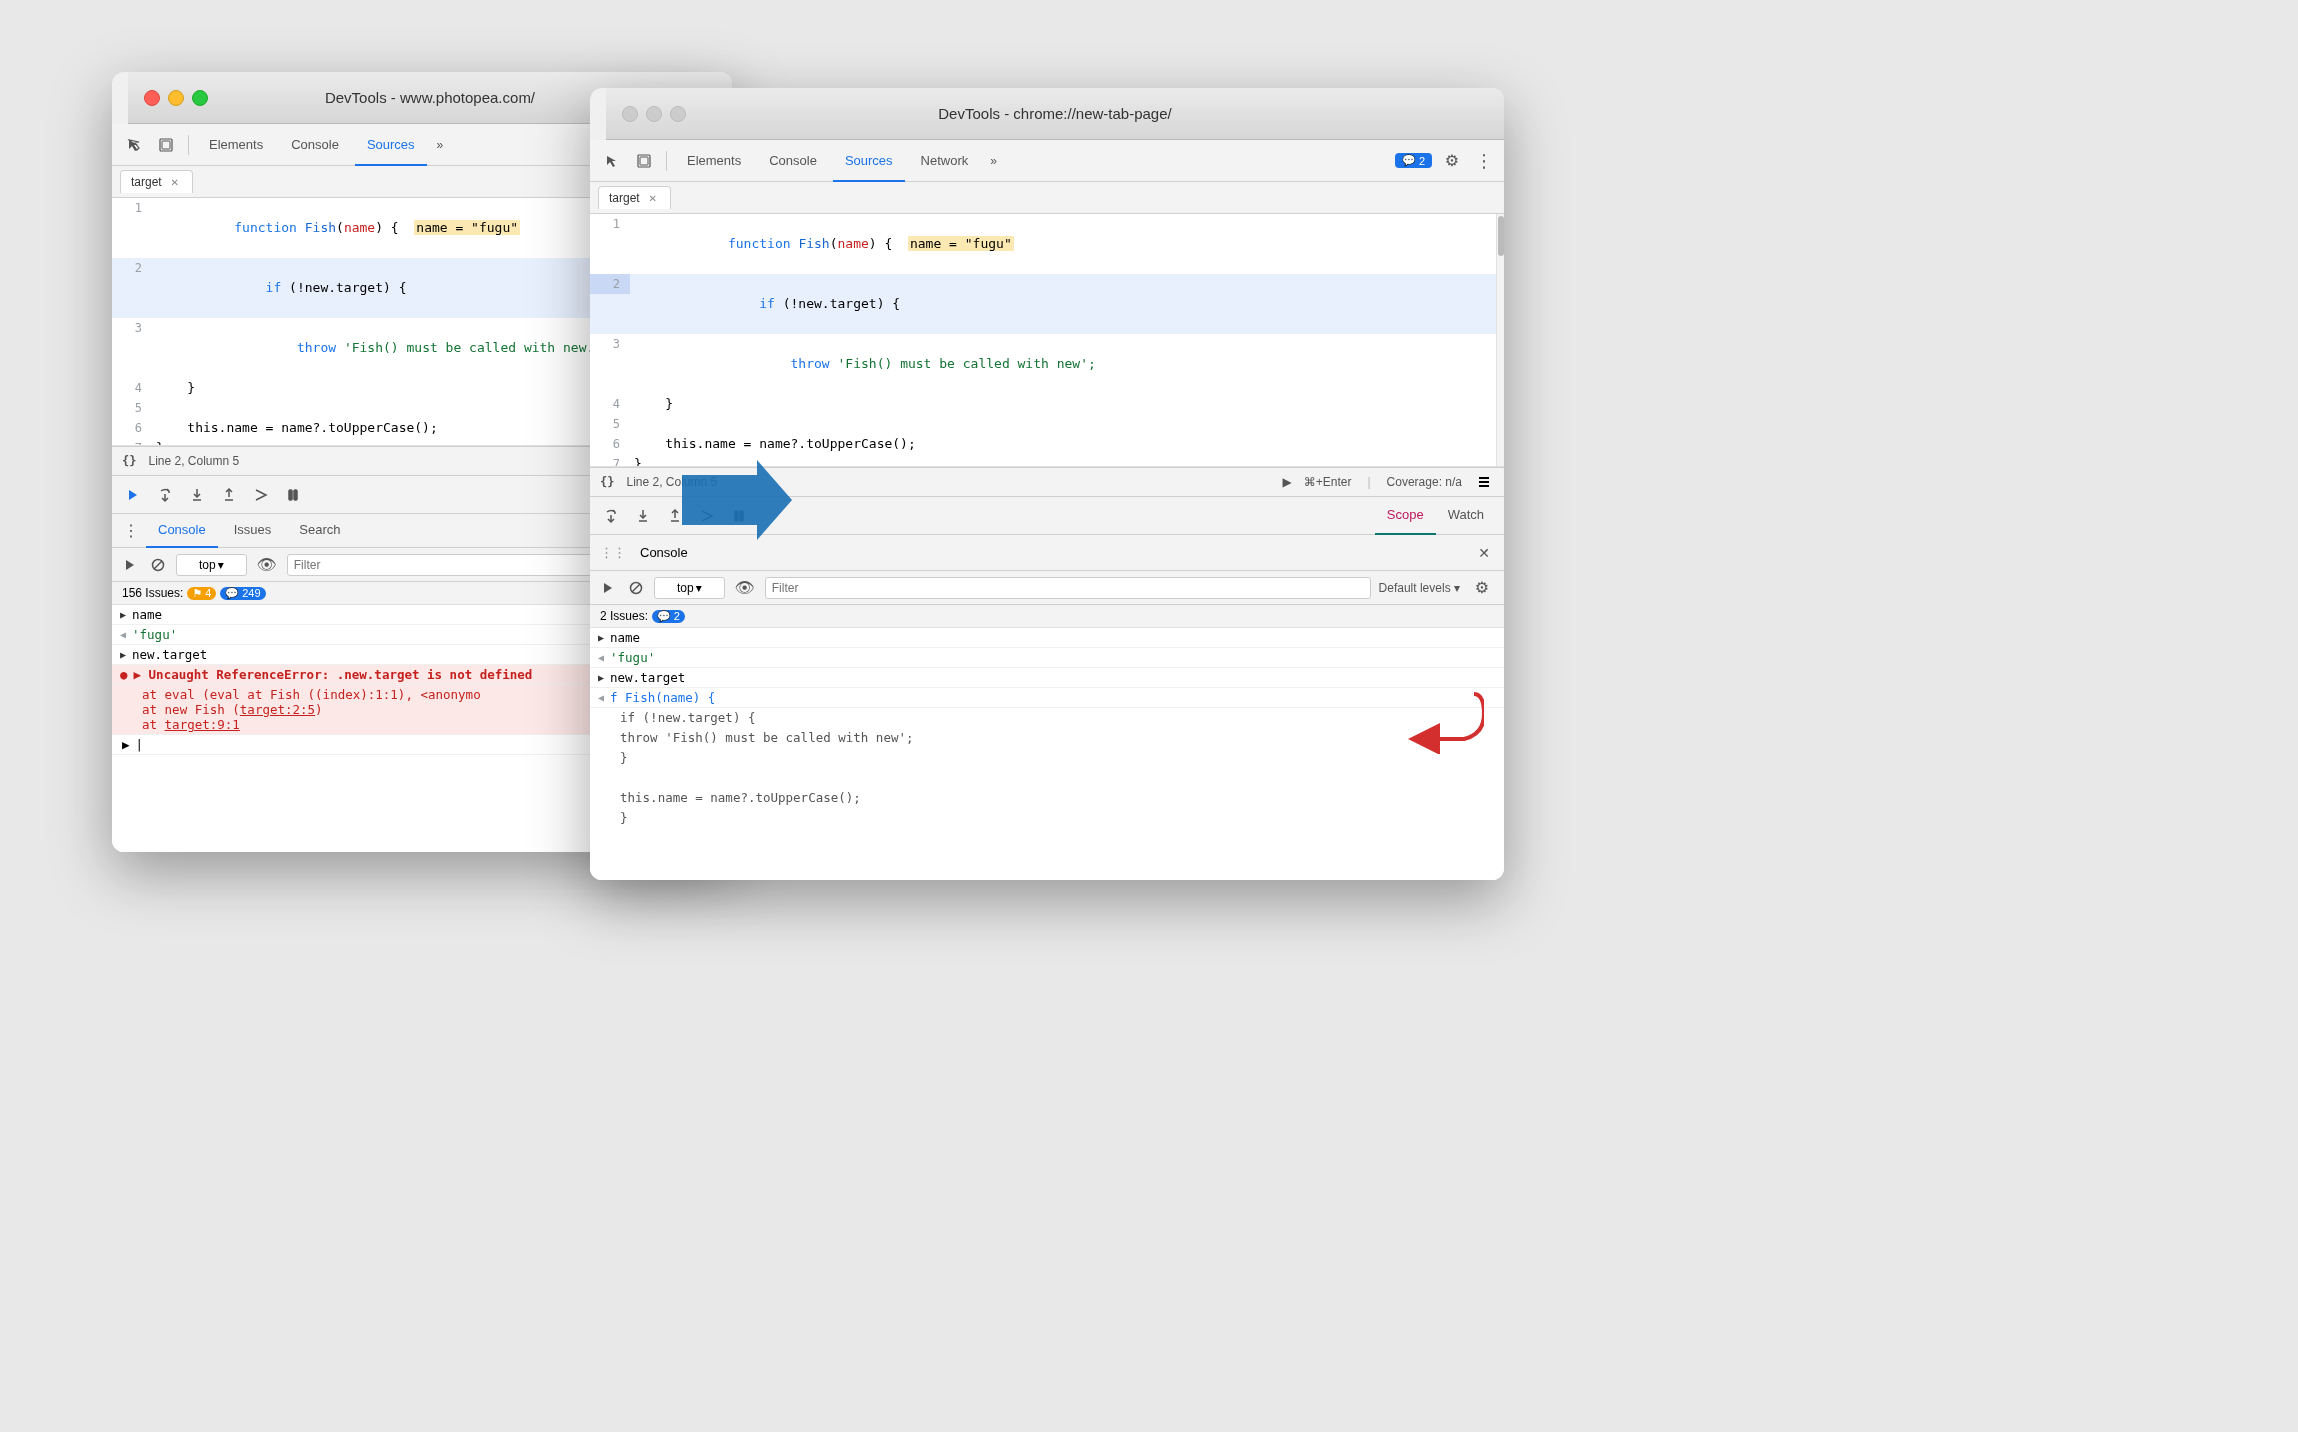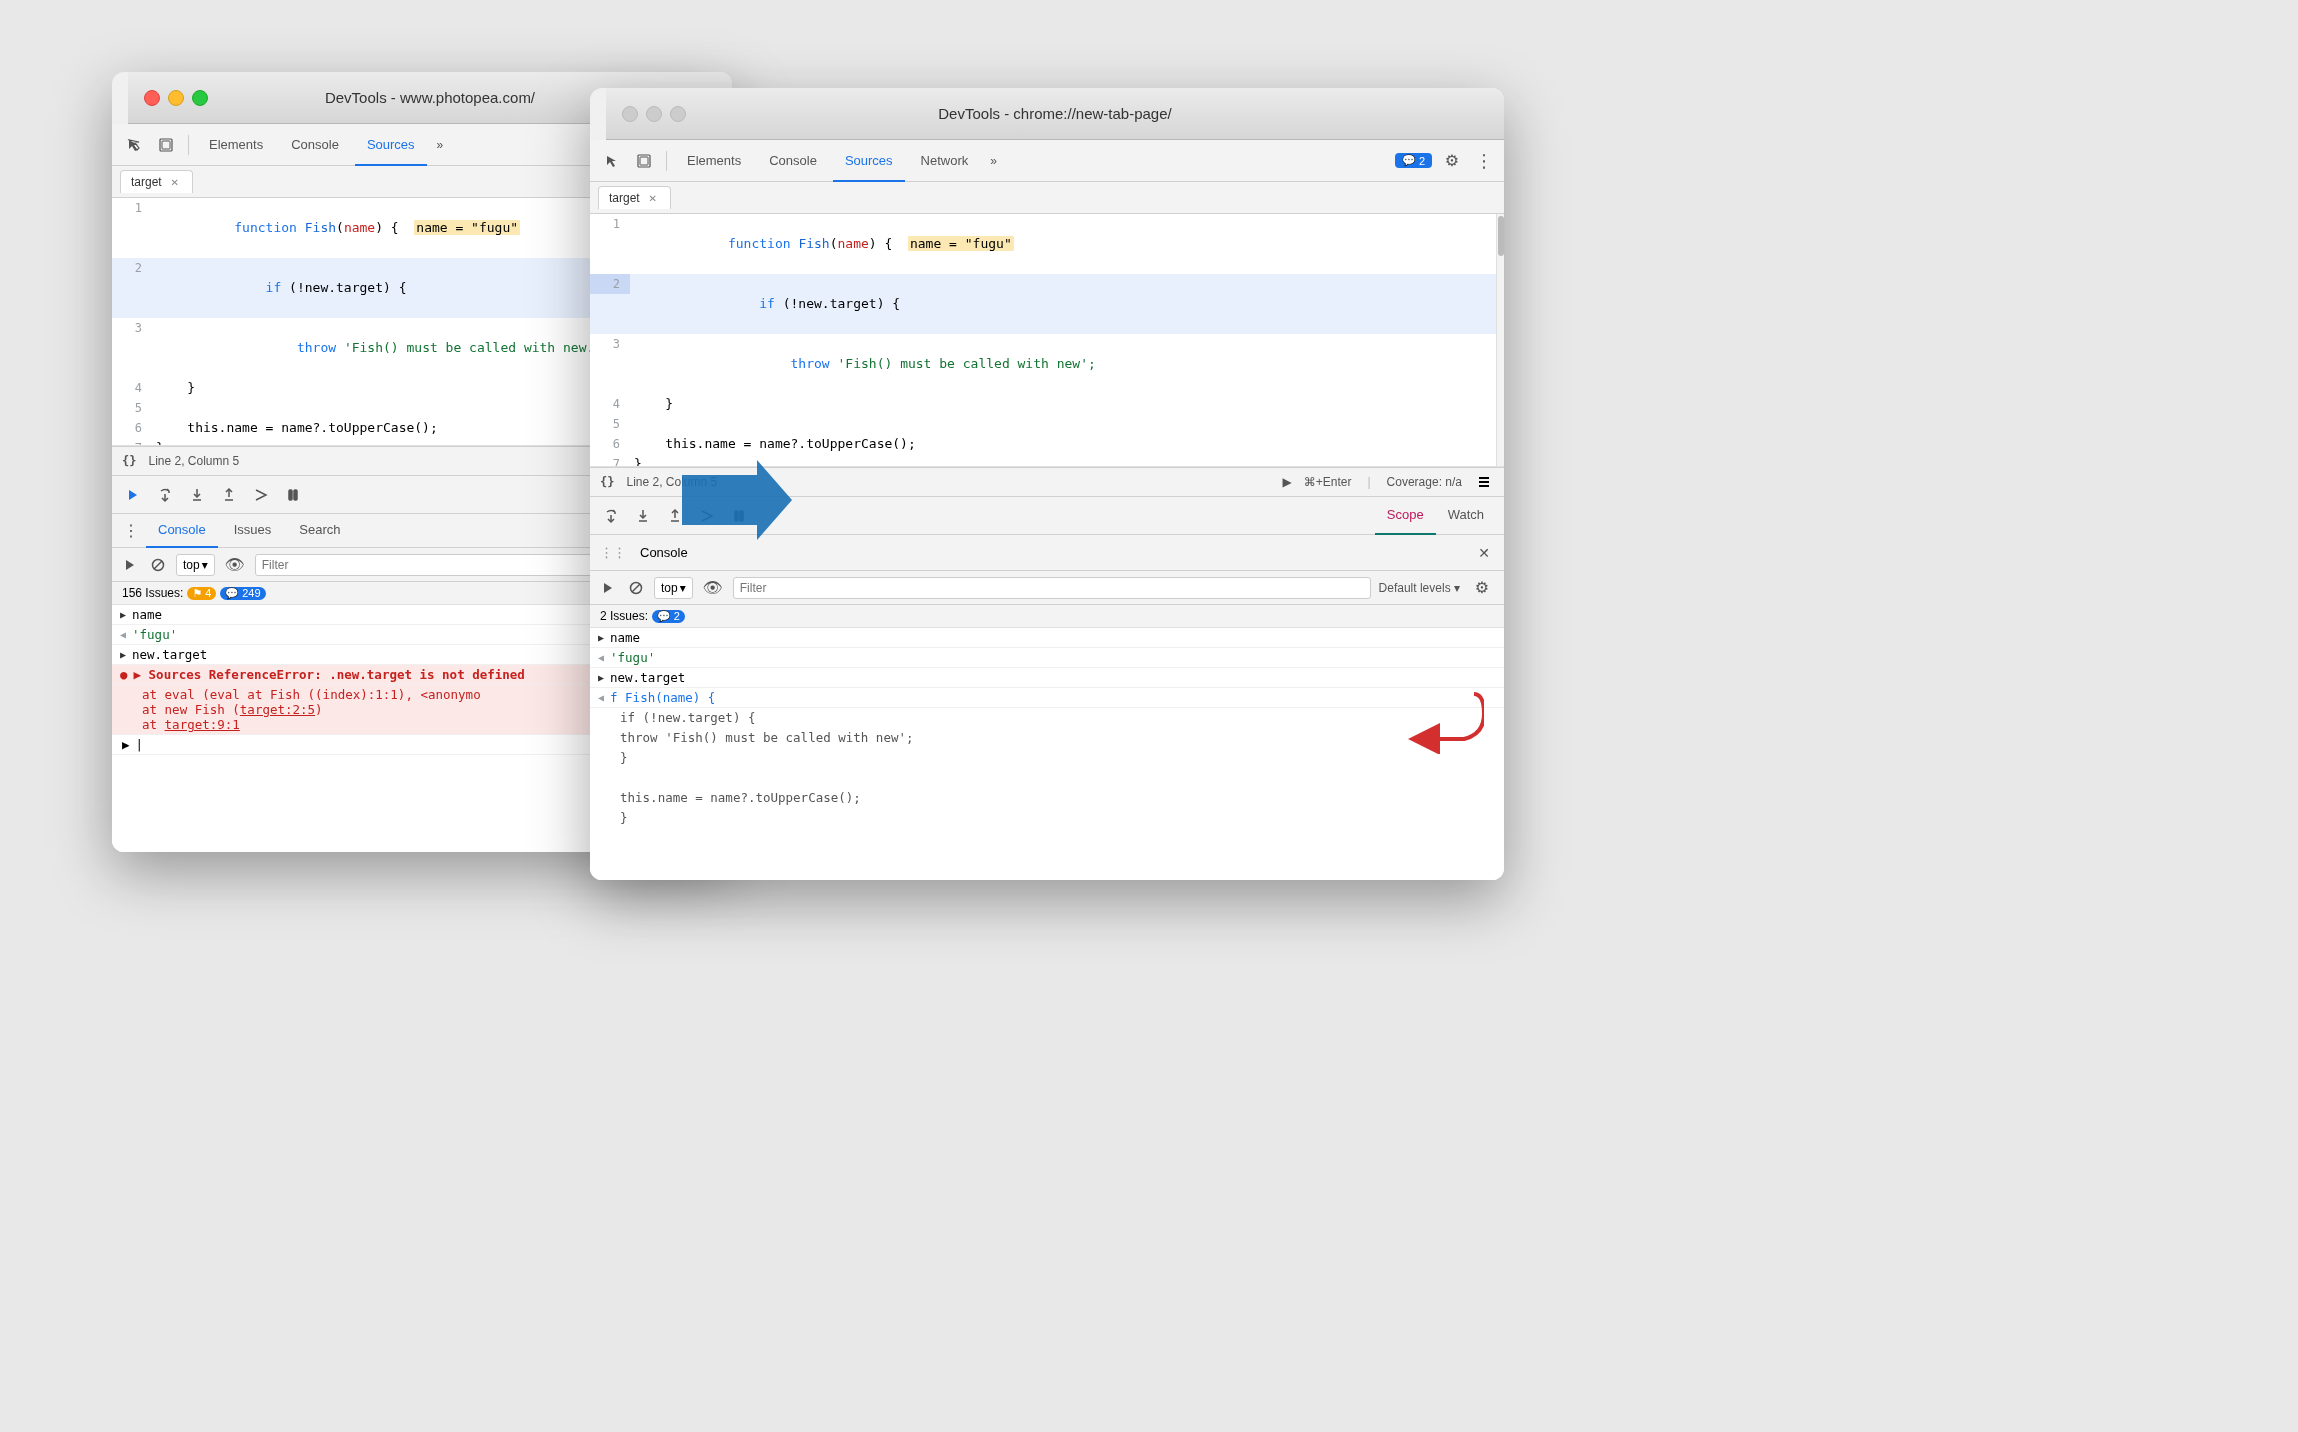--- a/index.html
+++ b/index.html
@@ -378,21 +378,21 @@
       cursor: pointer;
       color: #555;
       font-size: 16px;
     }
 
     
     .top-dropdown {
       display: flex;
       align-items: center;
       gap: 2px;
-      padding: 2px 6px;
+      padding: 2px 22px;
       border: 1px solid #ccc;
       border-radius: 3px;
       font-size: 12px;
       cursor: pointer;
       background: #fff;
       height: 22px;
     }
 
     
     .eye-icon {
@@ -657,21 +657,21 @@
         <span class="console-entry-arrow">◀</span>
         <span class="console-entry-content c-green">'fugu'</span>
       </div>
       <div class="console-entry">
         <span class="console-entry-arrow expand">▶</span>
         <span class="console-entry-content">new.target</span>
       </div>
       <div class="console-entry error">
         <span style="color:#c5221f;margin-right:6px;">●</span>
         <span class="console-entry-content">
-          <span style="font-weight:bold;">▶ Sources ReferenceError: .new.target is not defined</span>
+          <span style="font-weight:bold;">▶ Uncaught ReferenceError: .new.target is not defined</span>
         </span>
       </div>
       <div class="console-entry error" style="padding-left: 30px; flex-direction: column;">
         <span>    at eval (eval at Fish ((index):1:1), &lt;anonymo</span>
         <span>    at new Fish (<span style="text-decoration:underline;">target:2:5</span>)</span>
         <span>    at <span style="text-decoration:underline;">target:9:1</span></span>
       </div>
       <div class="console-entry" style="padding-left: 10px;">
         <span>▶</span>
         <span style="margin-left:6px;">|</span>

